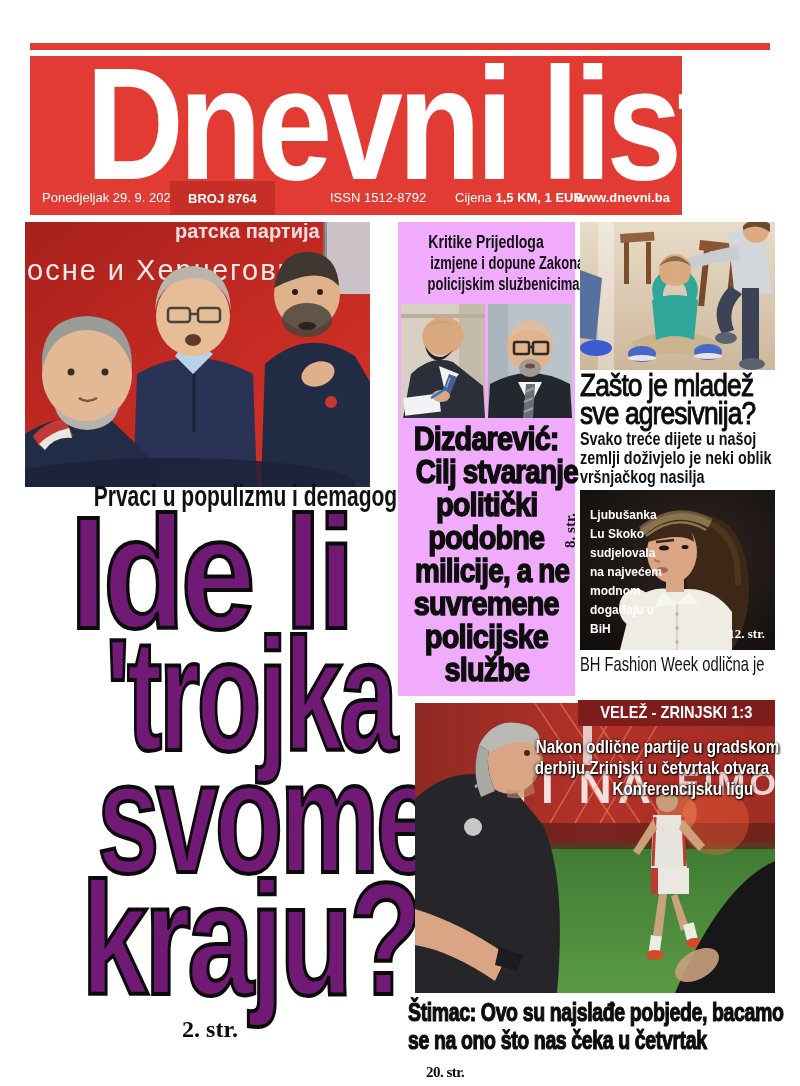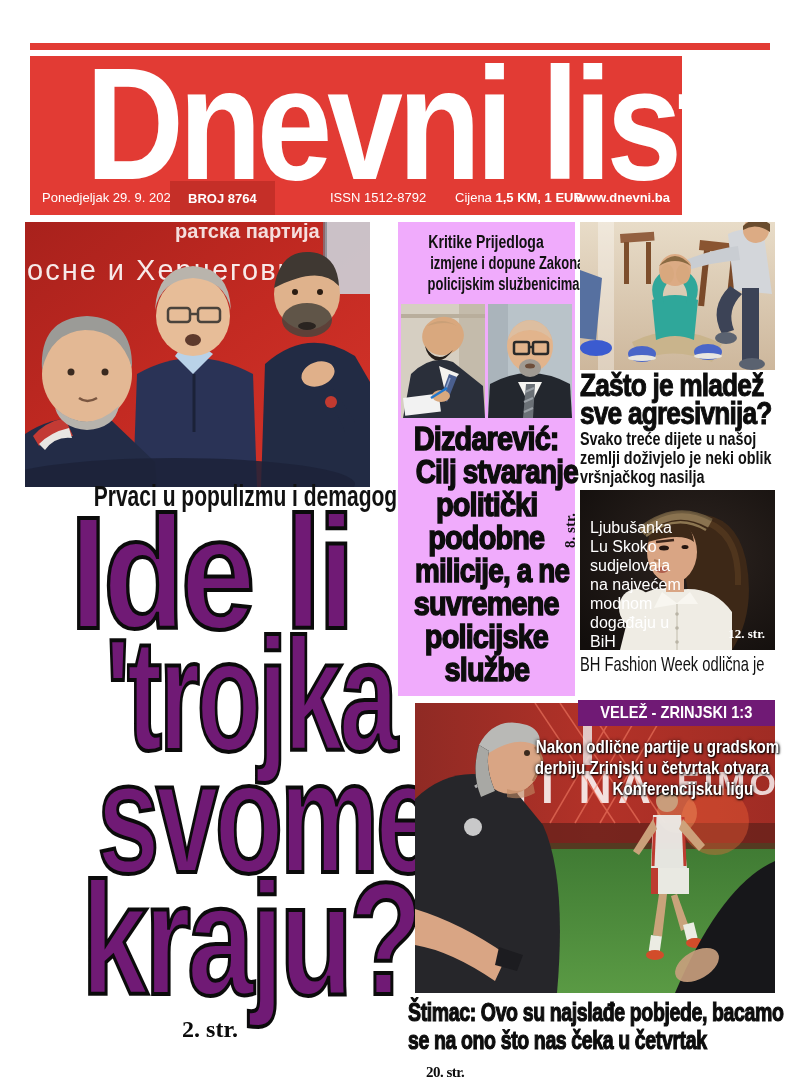--- a/index.html
+++ b/index.html
@@ -40,37 +40,37 @@
   .mid-photos{position:absolute;left:3px;top:82px;width:171px;height:114px;display:flex;gap:3px;}
   .mid-headline{position:absolute;left:0;top:200px;width:100%;text-align:center;
     font-weight:bold;font-size:34px;line-height:33px;color:#0d0d0d;letter-spacing:-1px;
     -webkit-text-stroke:1.5px #0d0d0d;}
   .mid-ref{position:absolute;left:142px;top:300px;width:60px;text-align:center;
     transform:rotate(-90deg);transform-origin:50% 50%;
     font-family:"Liberation Serif",serif;font-weight:bold;font-size:15px;color:#111;}
 
   
   .bully-photo{left:580px;top:222px;width:195px;height:148px;}
-  .youth-headline{left:580px;top:372px;width:195px;font-weight:bold;font-size:31px;line-height:28px;
+  .youth-headline{left:580px;top:372px;width:195px;font-weight:normal;font-size:31px;line-height:28px;
     color:#0d0d0d;letter-spacing:-1px;-webkit-text-stroke:1px #0d0d0d;}
   .youth-sub{left:580px;top:430px;width:195px;font-weight:bold;font-size:17.5px;line-height:19px;color:#111;}
   .youth-ref{font-family:"Liberation Serif",serif;font-weight:bold;font-size:16px;margin-left:26px;
     -webkit-text-stroke:0;}
 
   
   .fashion-photo{left:580px;top:490px;width:195px;height:160px;}
-  .fashion-overlay{position:absolute;left:10px;top:28px;width:100px;color:#fff;
-    font-weight:normal;font-size:16px;line-height:19px;}
+  .fashion-overlay{position:absolute;left:10px;top:16px;width:100px;color:#fff;
+    font-weight:bold;font-size:12px;line-height:19px;}
   .fashion-ref{position:absolute;right:10px;bottom:8px;color:#fff;
     font-family:"Liberation Serif",serif;font-weight:bold;font-size:13px;}
   .fashion-caption{left:580px;top:652px;width:195px;font-size:21px;line-height:23px;color:#111;}
 
   
   .football{left:415px;top:700px;width:360px;height:293px;}
-  .fb-badge{position:absolute;top:0;right:0;background:#701a75;color:#fff;font-weight:bold;
+  .fb-badge{position:absolute;top:0;right:0;background:#7f1d1d;color:#fff;font-weight:bold;
     font-size:17px;height:26px;display:flex;align-items:center;padding:0 10px;z-index:3;}
   .fb-overlay{position:absolute;top:36px;right:6px;width:260px;text-align:right;color:#fff;
     font-weight:bold;font-size:18.5px;line-height:21px;z-index:2;
     text-shadow:0 0 4px #000,1px 1px 2px #000;}
   .fb-caption{left:408px;top:998px;width:380px;font-weight:bold;font-size:26px;line-height:28px;
     color:#0d0d0d;letter-spacing:-0.5px;-webkit-text-stroke:1.2px #0d0d0d;}
   .fb-ref{font-family:"Liberation Serif",serif;font-weight:bold;font-size:15px;margin-left:18px;
     -webkit-text-stroke:0;}
 </style>
 <title>Dnevni list</title></head>

